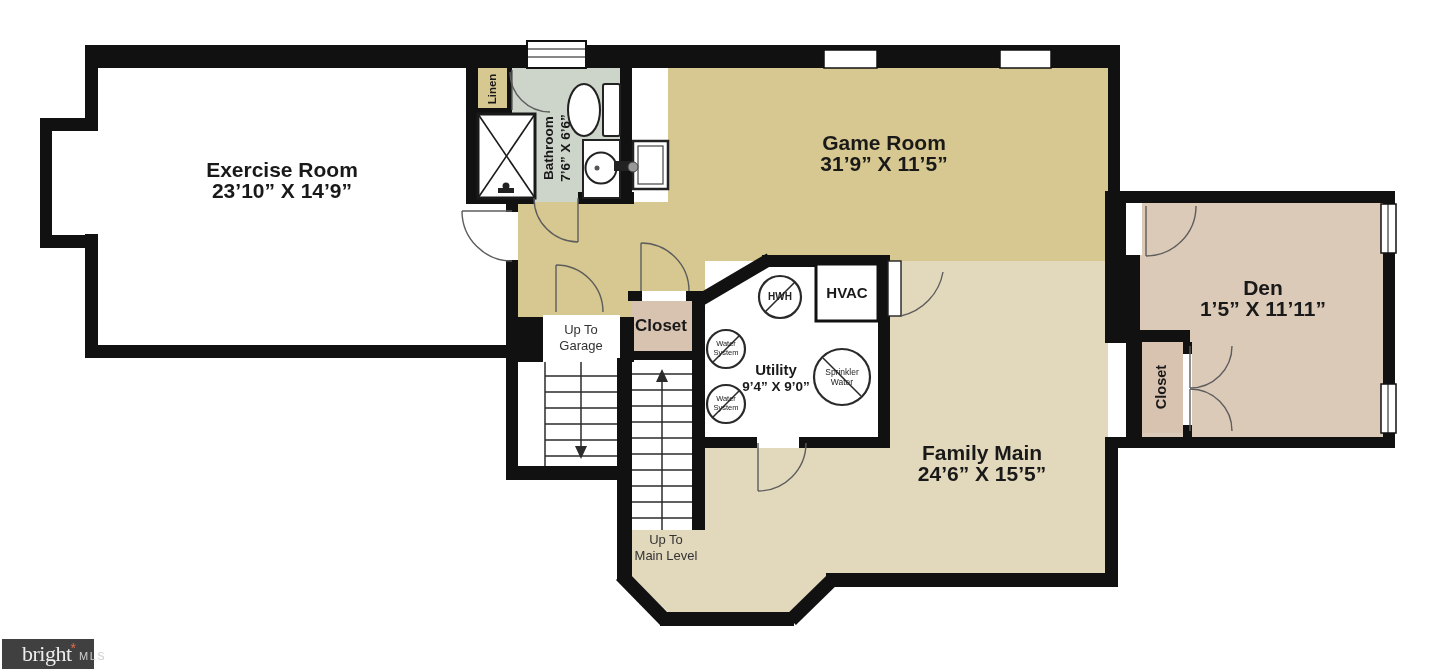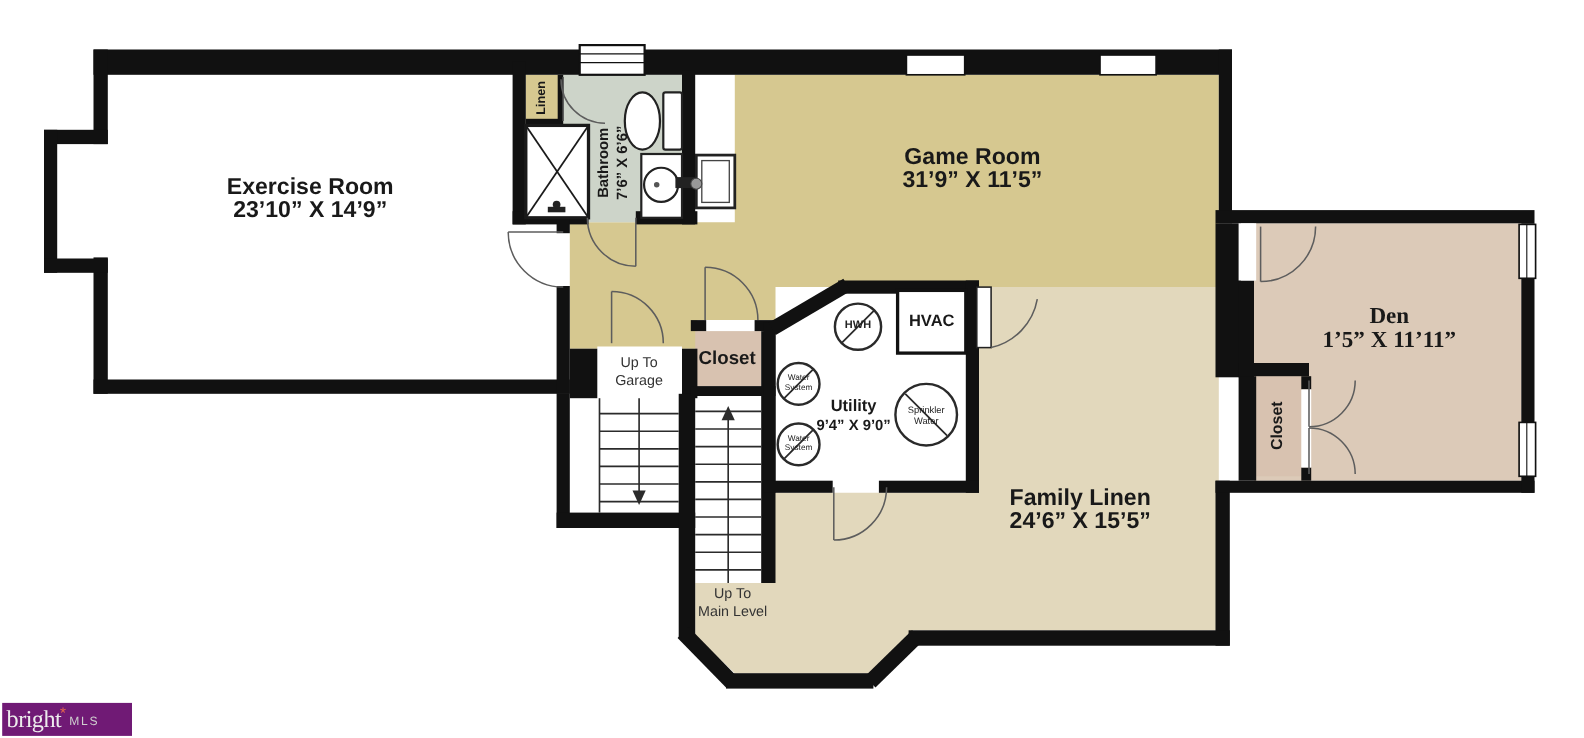--- a/index.html
+++ b/index.html
@@ -14,22 +14,22 @@
   .closet-lbl{font-size:17px;}
   .closet-den-lbl{font-size:14.5px;}
   .linen-lbl{font-size:11.5px;}
   .stair-lbl{font-size:13px;font-weight:normal;color:#333;line-height:16px;}
   .utility-name{font-size:15px;line-height:19px;}
   .utility-dims{font-size:13.5px;}
   .hwh-lbl{font-size:10px;font-weight:bold;color:#222;}
   .hvac-lbl{font-size:15px;}
   .ws-lbl{font-size:7.5px;font-weight:normal;color:#222;line-height:8.5px;}
   .spr-lbl{font-size:8.5px;font-weight:normal;color:#222;line-height:10px;}
-  .logo{position:absolute;left:2px;top:639px;width:118px;height:30px;background:#701a75;
-        display:flex;align-items:center;padding-left:4px;box-sizing:border-box;}
+  .logo{position:absolute;left:2px;top:639px;width:92px;height:30px;background:#404040;
+        display:flex;align-items:center;padding-left:20px;box-sizing:border-box;}
   .logo-bright{font-family:"Liberation Serif", serif;font-size:22px;color:#ededed;
                letter-spacing:-0.5px;line-height:22px;}
   .logo-star{color:#e8684a;font-size:14px;margin-left:-1px;margin-top:-12px;}
   .logo-mls{font-size:11px;color:#cfcfcf;letter-spacing:1.5px;margin-left:3px;margin-top:4px;text-align:right;}
 </style>
 </head>
 <body>
 
 <div id="plan">
 
@@ -237,25 +237,25 @@
     <div>Exercise Room</div>
     <div>23’10” X 14’9”</div>
   </div>
 
   <div class="lbl room-lbl" style="left:884px;top:153px;">
     <div>Game Room</div>
     <div>31’9” X 11’5”</div>
   </div>
 
   <div class="lbl room-lbl" style="left:982px;top:463px;">
-    <div>Family Linen</div>
+    <div>Family Main</div>
     <div>24’6” X 15’5”</div>
   </div>
 
-  <div class="lbl room-lbl" style="left:1263px;top:298px;font-family:Liberation Serif, serif;">
+  <div class="lbl room-lbl" style="left:1263px;top:298px;">
     <div>Den</div>
     <div>1’5” X 11’11”</div>
   </div>
 
   <div class="lbl rot bath-lbl" style="left:557px;top:148px;">
     <div>Bathroom</div>
     <div>7’6” X 6’6”</div>
   </div>
 
   <div class="lbl" style="left:776px;top:377px;">

